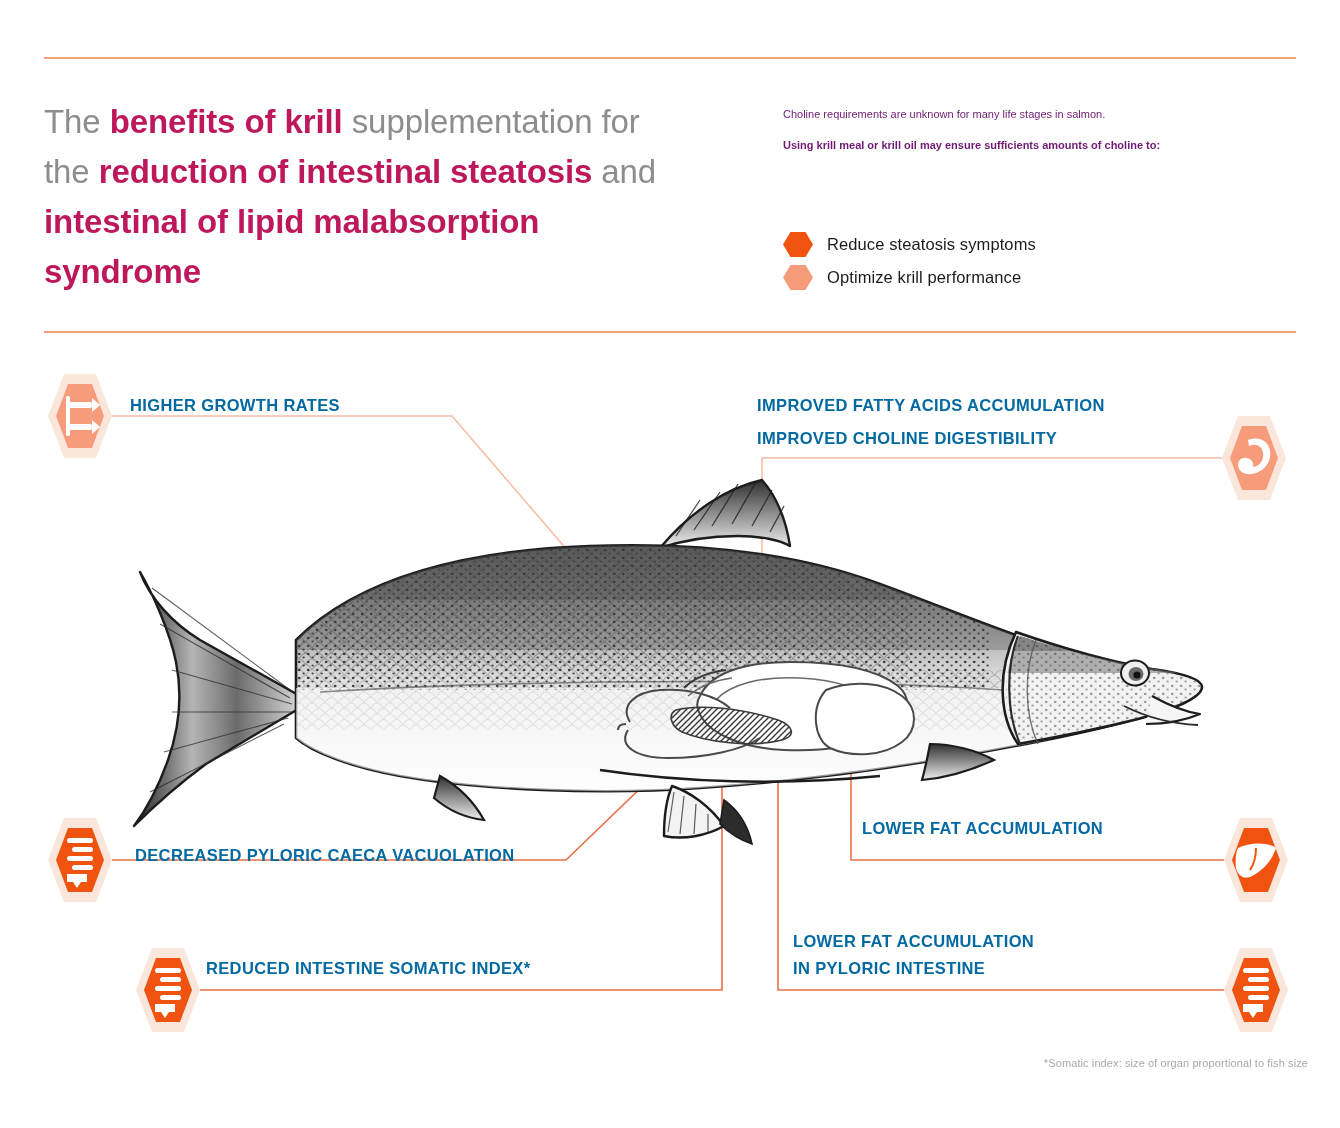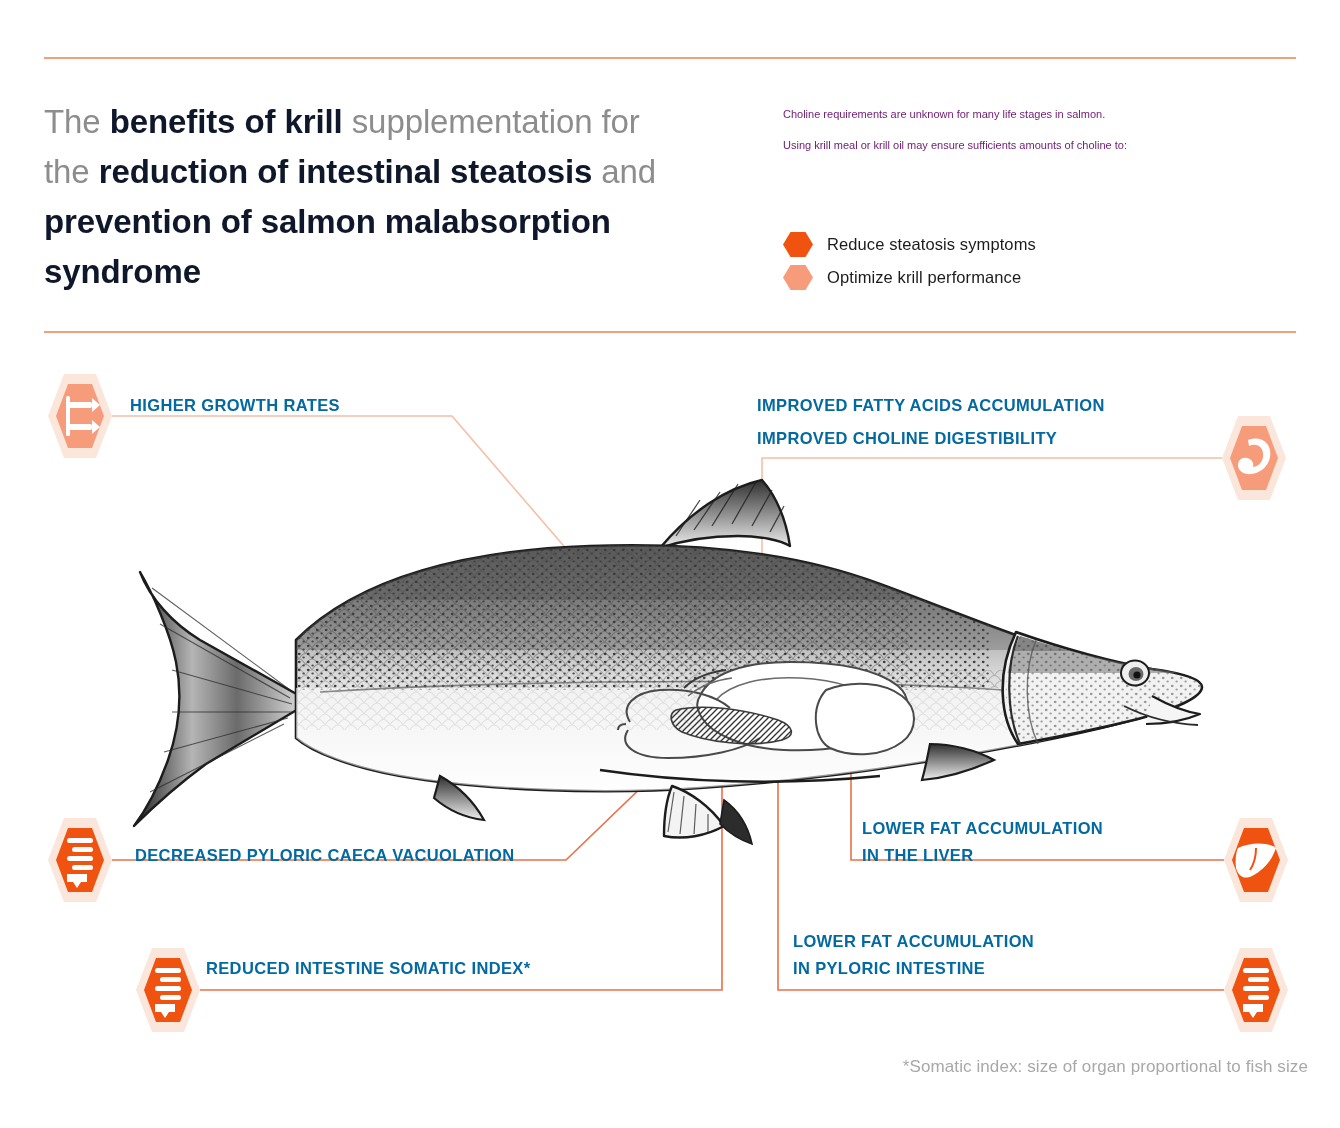--- a/index.html
+++ b/index.html
@@ -20,28 +20,28 @@
   }
   .rule.top{top:57px;}
   .rule.mid{top:331px;}
 
   
   .headline{
     position:absolute;left:44px;top:97px;width:640px;
     font-size:33px;line-height:50px;color:#8d8d8d;font-weight:400;
     letter-spacing:-0.1px;
   }
-  .headline b{color:#0f172a;font-weight:700;}
+  .headline b{color:#be185d;font-weight:700;}
 
   .intro{
     position:absolute;left:783px;top:100px;width:520px;
     font-size:11px;line-height:29px;color:#701a75;font-weight:400;
   }
   .intro .para{margin:0;}
-  .intro .para + .para{margin-top:2px;}
+  .intro .para + .para{margin-top:2px;font-weight:bold;}
 
   .legend{position:absolute;left:783px;top:228px;width:520px;}
   .legend-row{display:flex;align-items:center;height:33px;}
   .legend-hex{
     width:30px;height:26px;flex:0 0 30px;margin-right:14px;
     clip-path:polygon(25% 2%,75% 2%,100% 50%,75% 98%,25% 98%,0% 50%);
   }
   .legend-label{
     font-size:16.5px;font-weight:400;color:#1c1c1c;letter-spacing:0.1px;
   }
@@ -61,32 +61,32 @@
   .c-fatty{left:757px;top:392px;}
   .c-choline{left:757px;top:425px;}
   .c-caeca{left:135px;top:842px;}
   .c-liver{left:862px;top:815px;}
   .c-isi{left:206px;top:955px;}
   .c-pyloric{left:793px;top:928px;}
 
   .footnote{
     position:absolute;left:868px;top:1057px;width:440px;
     text-align:right;
-    font-size:17px;color:#a8a8a8;font-weight:400;
+    font-size:11px;color:#a8a8a8;font-weight:400;
     letter-spacing:0.1px;
   }
 </style>
 </head>
 <body>
 
 <div class="page">
 
   <div class="rule top"></div>
 
-  <div class="headline">The <b>benefits of krill</b> supplementation for the <b>reduction of intestinal steatosis</b> and <b>prevention of salmon malabsorption syndrome</b></div>
+  <div class="headline">The <b>benefits of krill</b> supplementation for the <b>reduction of intestinal steatosis</b> and <b>intestinal of lipid malabsorption syndrome</b></div>
 
   <div class="intro">
     <p class="para">Choline requirements are unknown for many life stages in salmon.</p>
     <p class="para">Using krill meal or krill oil may ensure sufficients amounts of choline to:</p>
   </div>
 
   <div class="legend">
     <div class="legend-row">
       <span class="legend-hex" style="background:#F0520F;"></span>
       <span class="legend-label">Reduce steatosis symptoms</span>
@@ -347,21 +347,20 @@
     </svg>
   </div>
 
   <div class="callout c-growth">HIGHER GROWTH RATES</div>
   <div class="callout c-fatty">IMPROVED FATTY ACIDS ACCUMULATION</div>
   <div class="callout c-choline">IMPROVED CHOLINE DIGESTIBILITY</div>
   <div class="callout c-caeca">DECREASED PYLORIC CAECA VACUOLATION</div>
 
   <div class="callout c-liver">
     <div>LOWER FAT ACCUMULATION</div>
-    <div>IN THE LIVER</div>
   </div>
 
   <div class="callout c-isi">REDUCED INTESTINE SOMATIC INDEX*</div>
 
   <div class="callout c-pyloric">
     <div>LOWER FAT ACCUMULATION</div>
     <div>IN PYLORIC INTESTINE</div>
   </div>
 
   <div class="footnote">*Somatic index: size of organ proportional to fish size</div>

